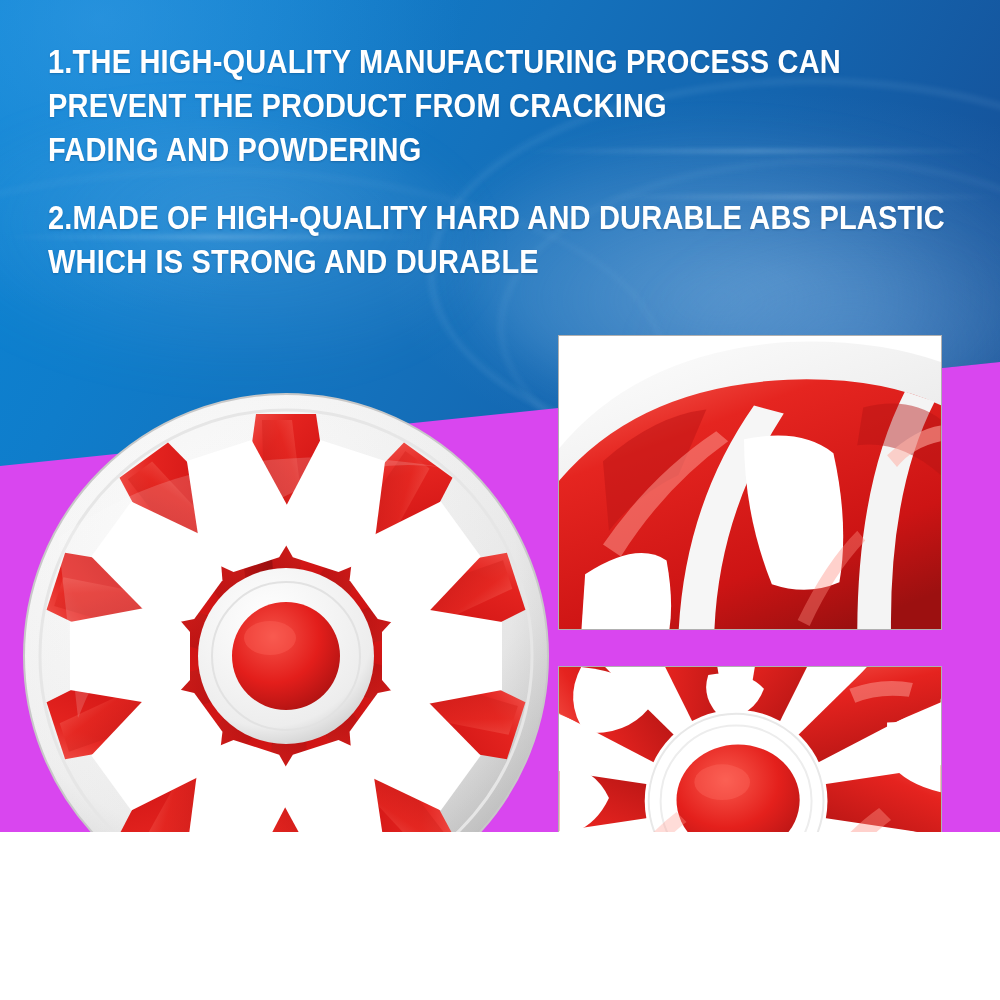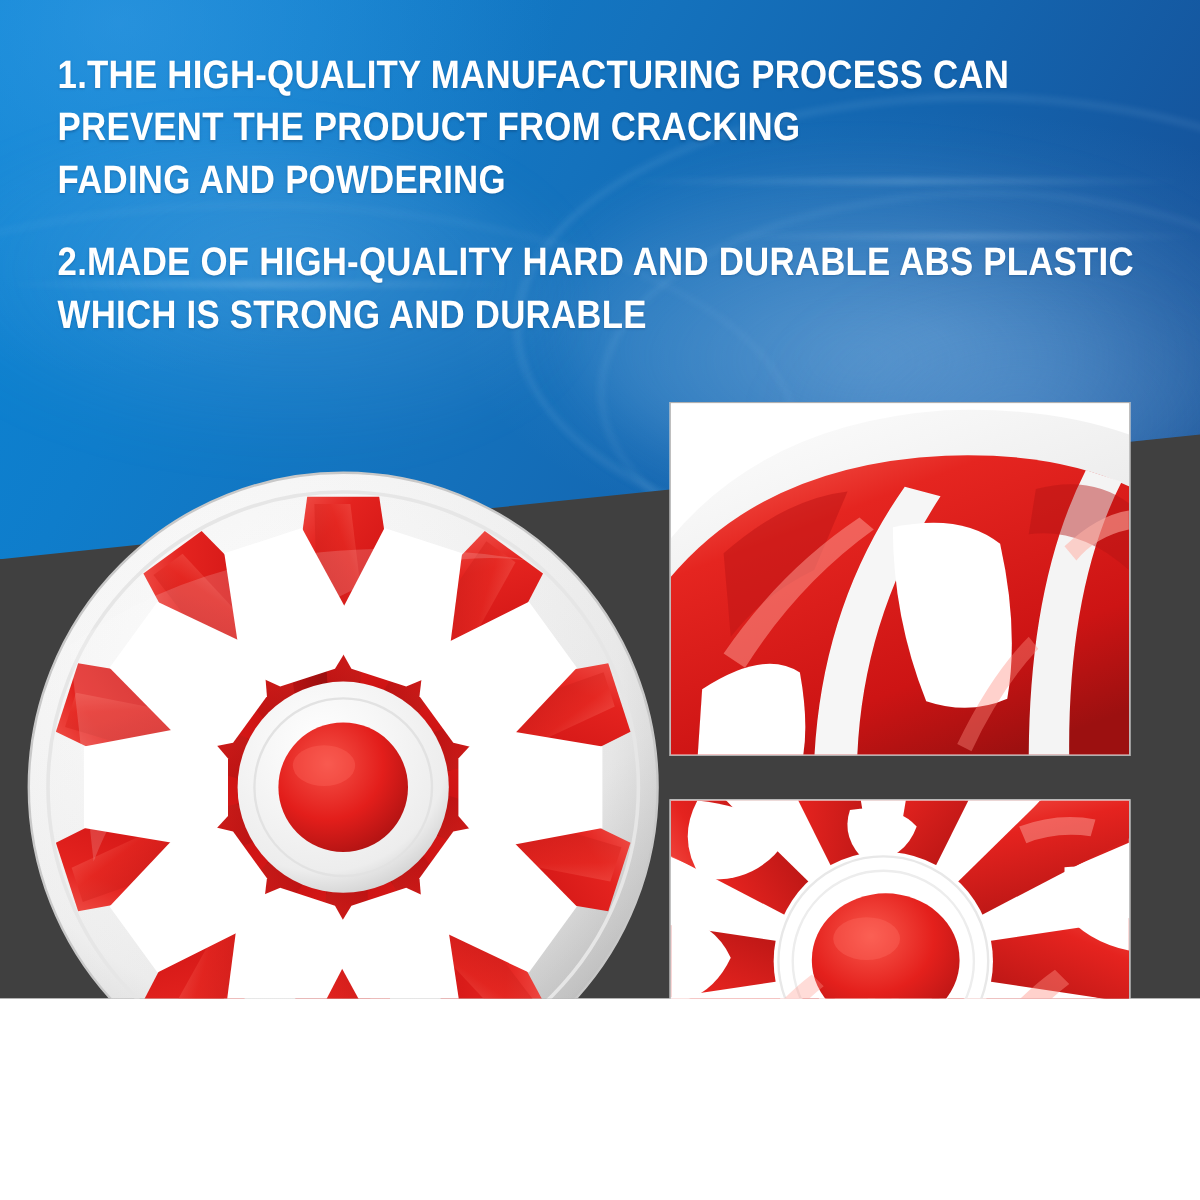--- a/index.html
+++ b/index.html
@@ -2,21 +2,21 @@
 <html><head>
 <meta charset="utf-8">
 <style>
   html,body{margin:0;padding:0;}
   body{
     width:1000px;height:1000px;
     background:#ffffff;
     font-family:"Liberation Sans", sans-serif;
     overflow:hidden;
   }
-  #stage{position:relative;width:1000px;height:832px;overflow:hidden;background:#404040;}
+  #stage{position:relative;width:1000px;height:832px;overflow:hidden;background:#d946ef;}
 
   
   #banner{
     position:absolute;left:0;top:0;width:1000px;height:480px;
     background:
       radial-gradient(ellipse 640px 300px at 78% 58%, rgba(120,175,225,0.30) 0%, rgba(120,175,225,0.0) 62%),
       radial-gradient(ellipse 520px 420px at 10% 4%, rgba(70,165,235,0.45) 0%, rgba(70,165,235,0.0) 70%),
       linear-gradient(118deg, #0b84d4 0%, #0f7dcb 22%, #1472bd 44%, #1464ae 66%, #15539b 88%, #184f93 100%);
     -webkit-clip-path:polygon(0 0,1000px 0,1000px 362px,0 466px);
     clip-path:polygon(0 0,1000px 0,1000px 362px,0 466px);

